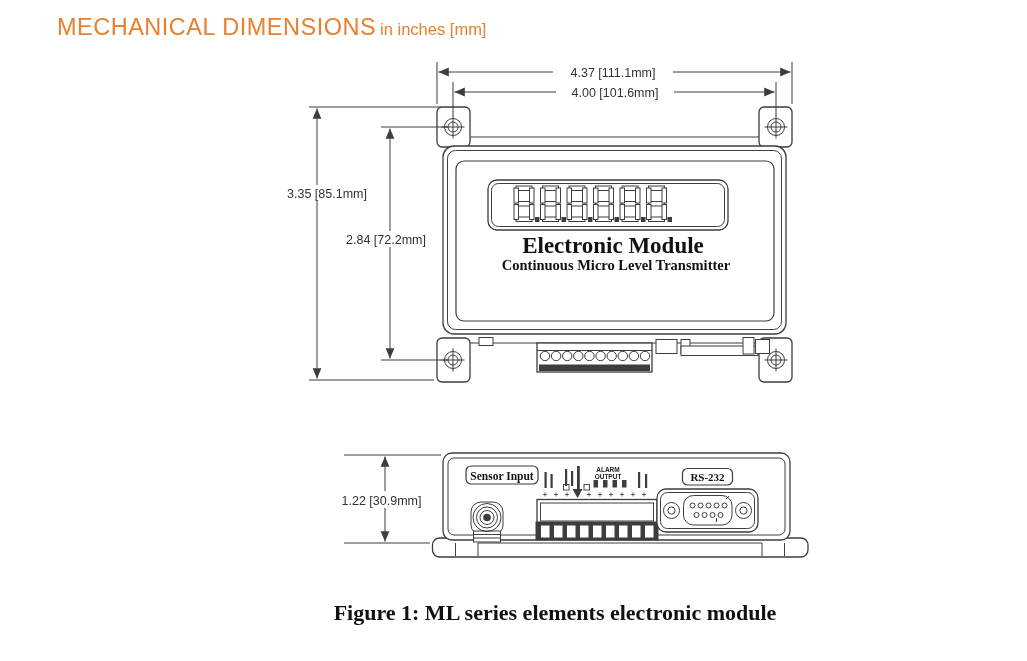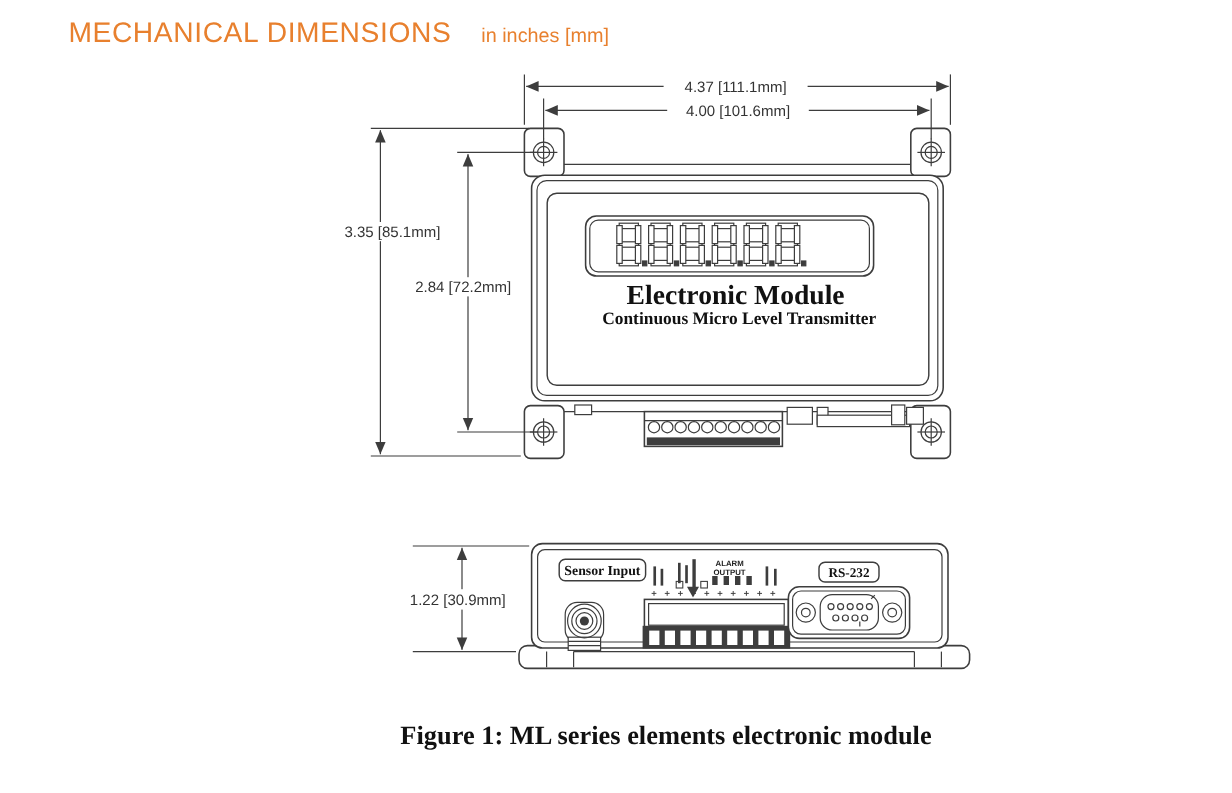--- a/index.html
+++ b/index.html
@@ -1,20 +1,20 @@
 <!DOCTYPE html>
 <html><head>
 <meta charset="utf-8">
 <style>
   html,body{margin:0;padding:0;background:#ffffff;}
   .page{position:relative;width:1027px;height:661px;background:#fff;overflow:hidden;
         font-family:"Liberation Sans",sans-serif;}
   .title-row{position:absolute;left:57px;top:14px;white-space:nowrap;color:#E8802E;}
   .title-main{font-size:23.5px;letter-spacing:.5px;}
-  .title-units{font-size:16.5px;margin-left:25px;}
+  .title-units{font-size:16.5px;margin-left:4px;}
   .caption{position:absolute;left:330px;top:600px;width:450px;text-align:center;
            font-family:"Liberation Serif",serif;font-weight:bold;font-size:22px;color:#111;}
   svg text{font-family:"Liberation Sans",sans-serif;fill:#222;}
   svg .serif{font-family:"Liberation Serif",serif;font-weight:bold;fill:#111;}
   svg .dimtxt{font-size:12.5px;fill:#333;}
 </style>
 </head>
 <body>
 
 <div class="page">

